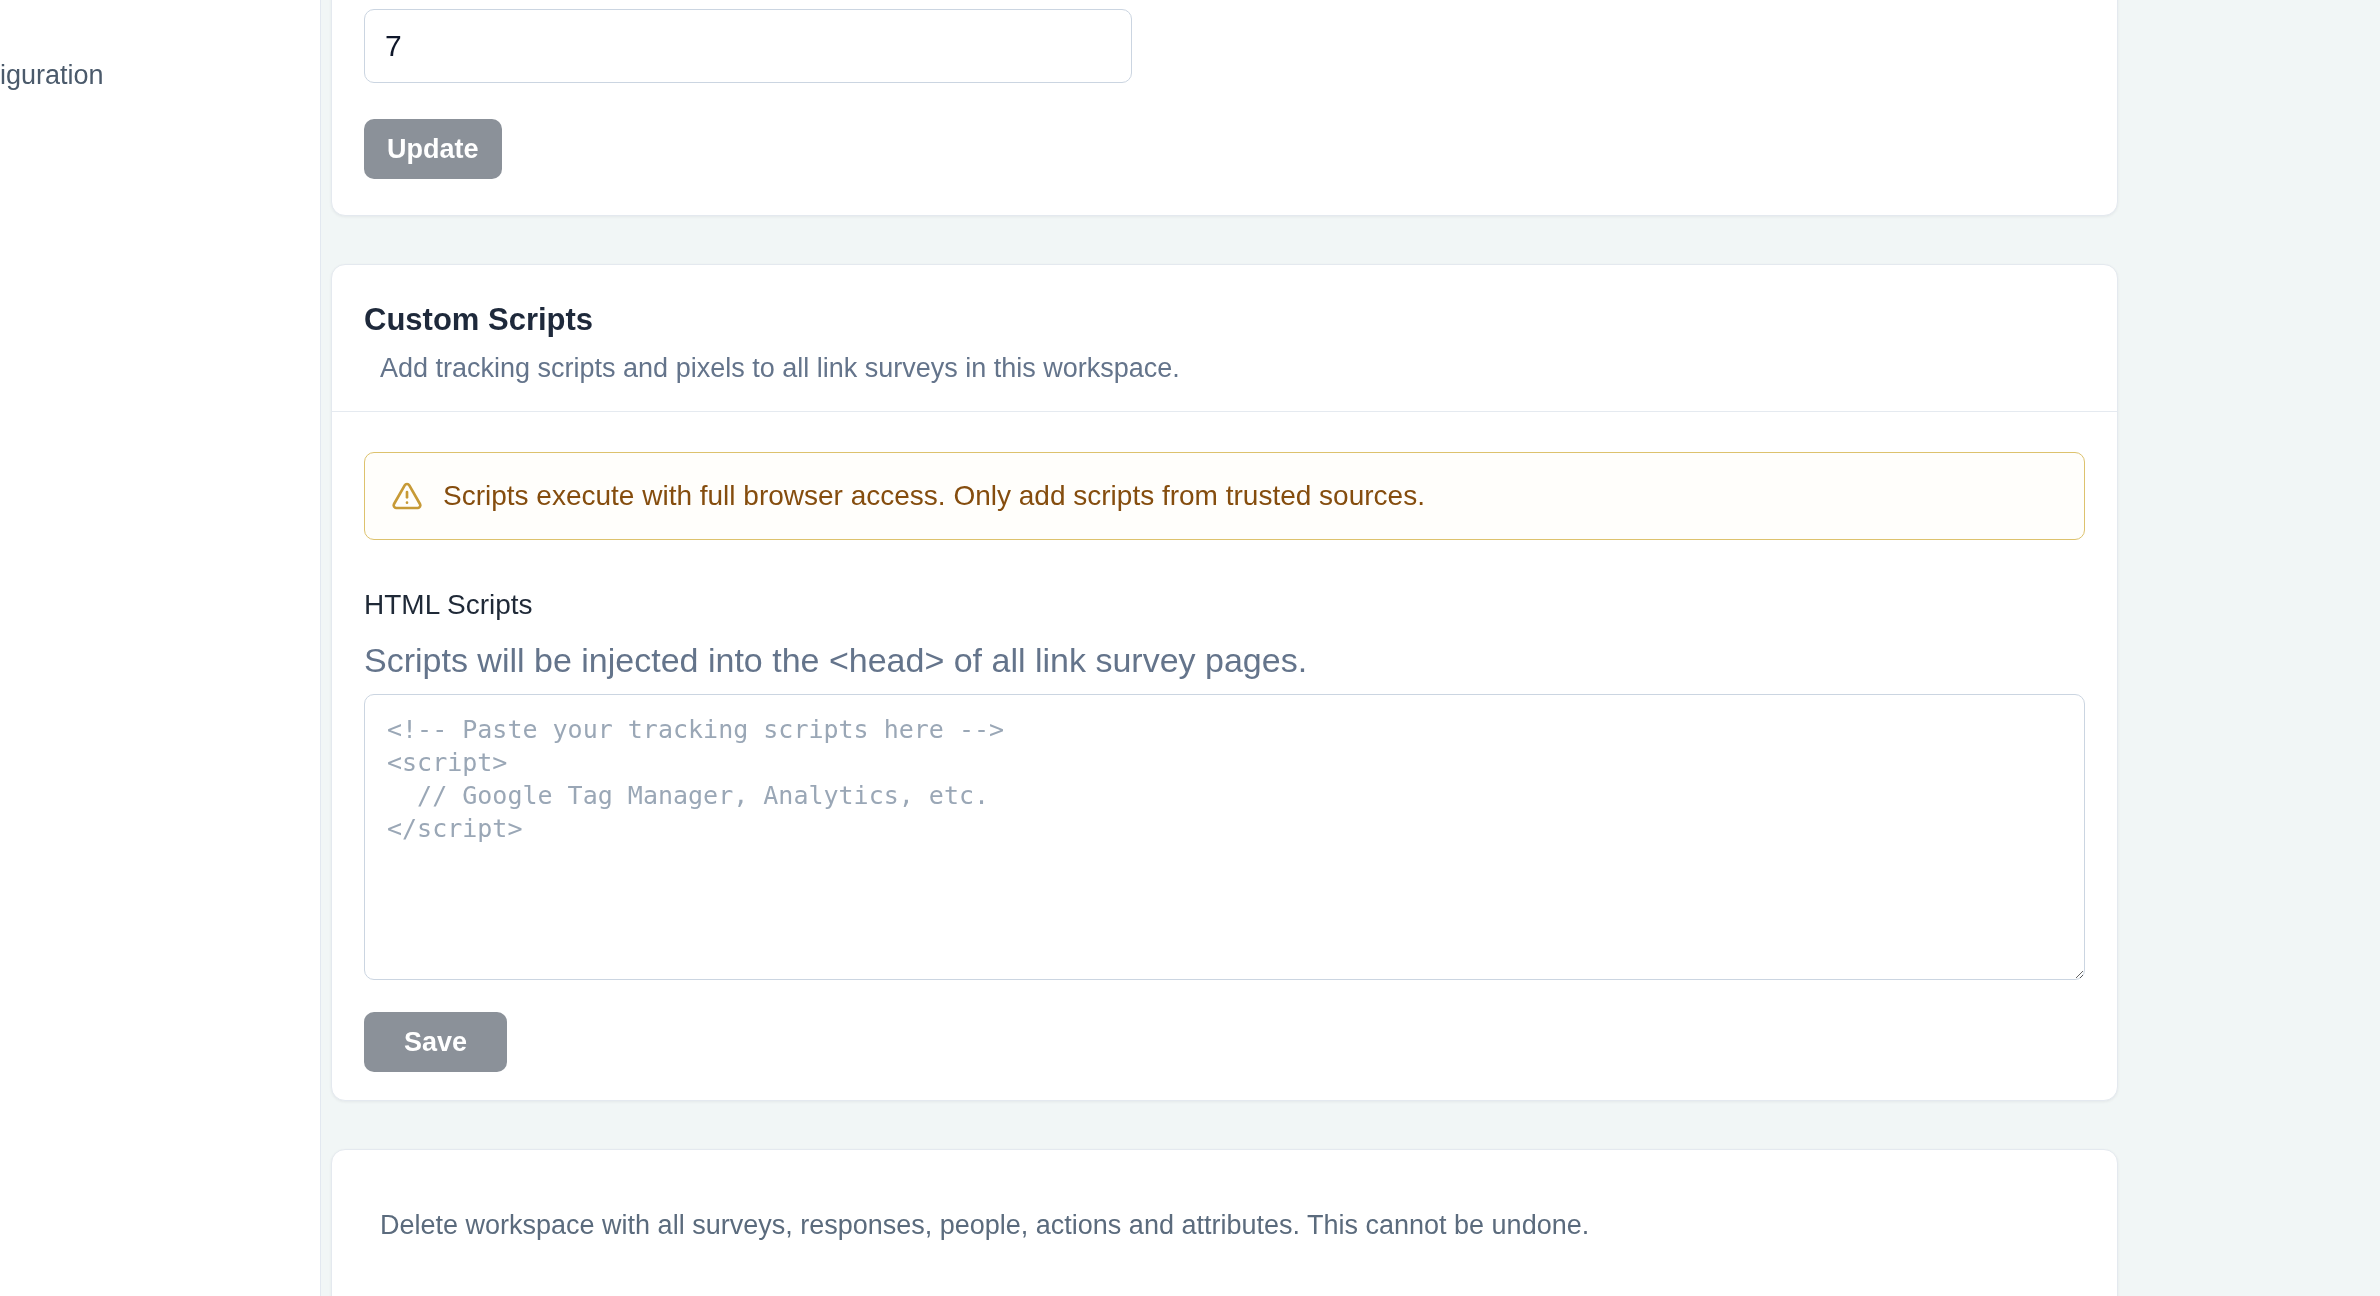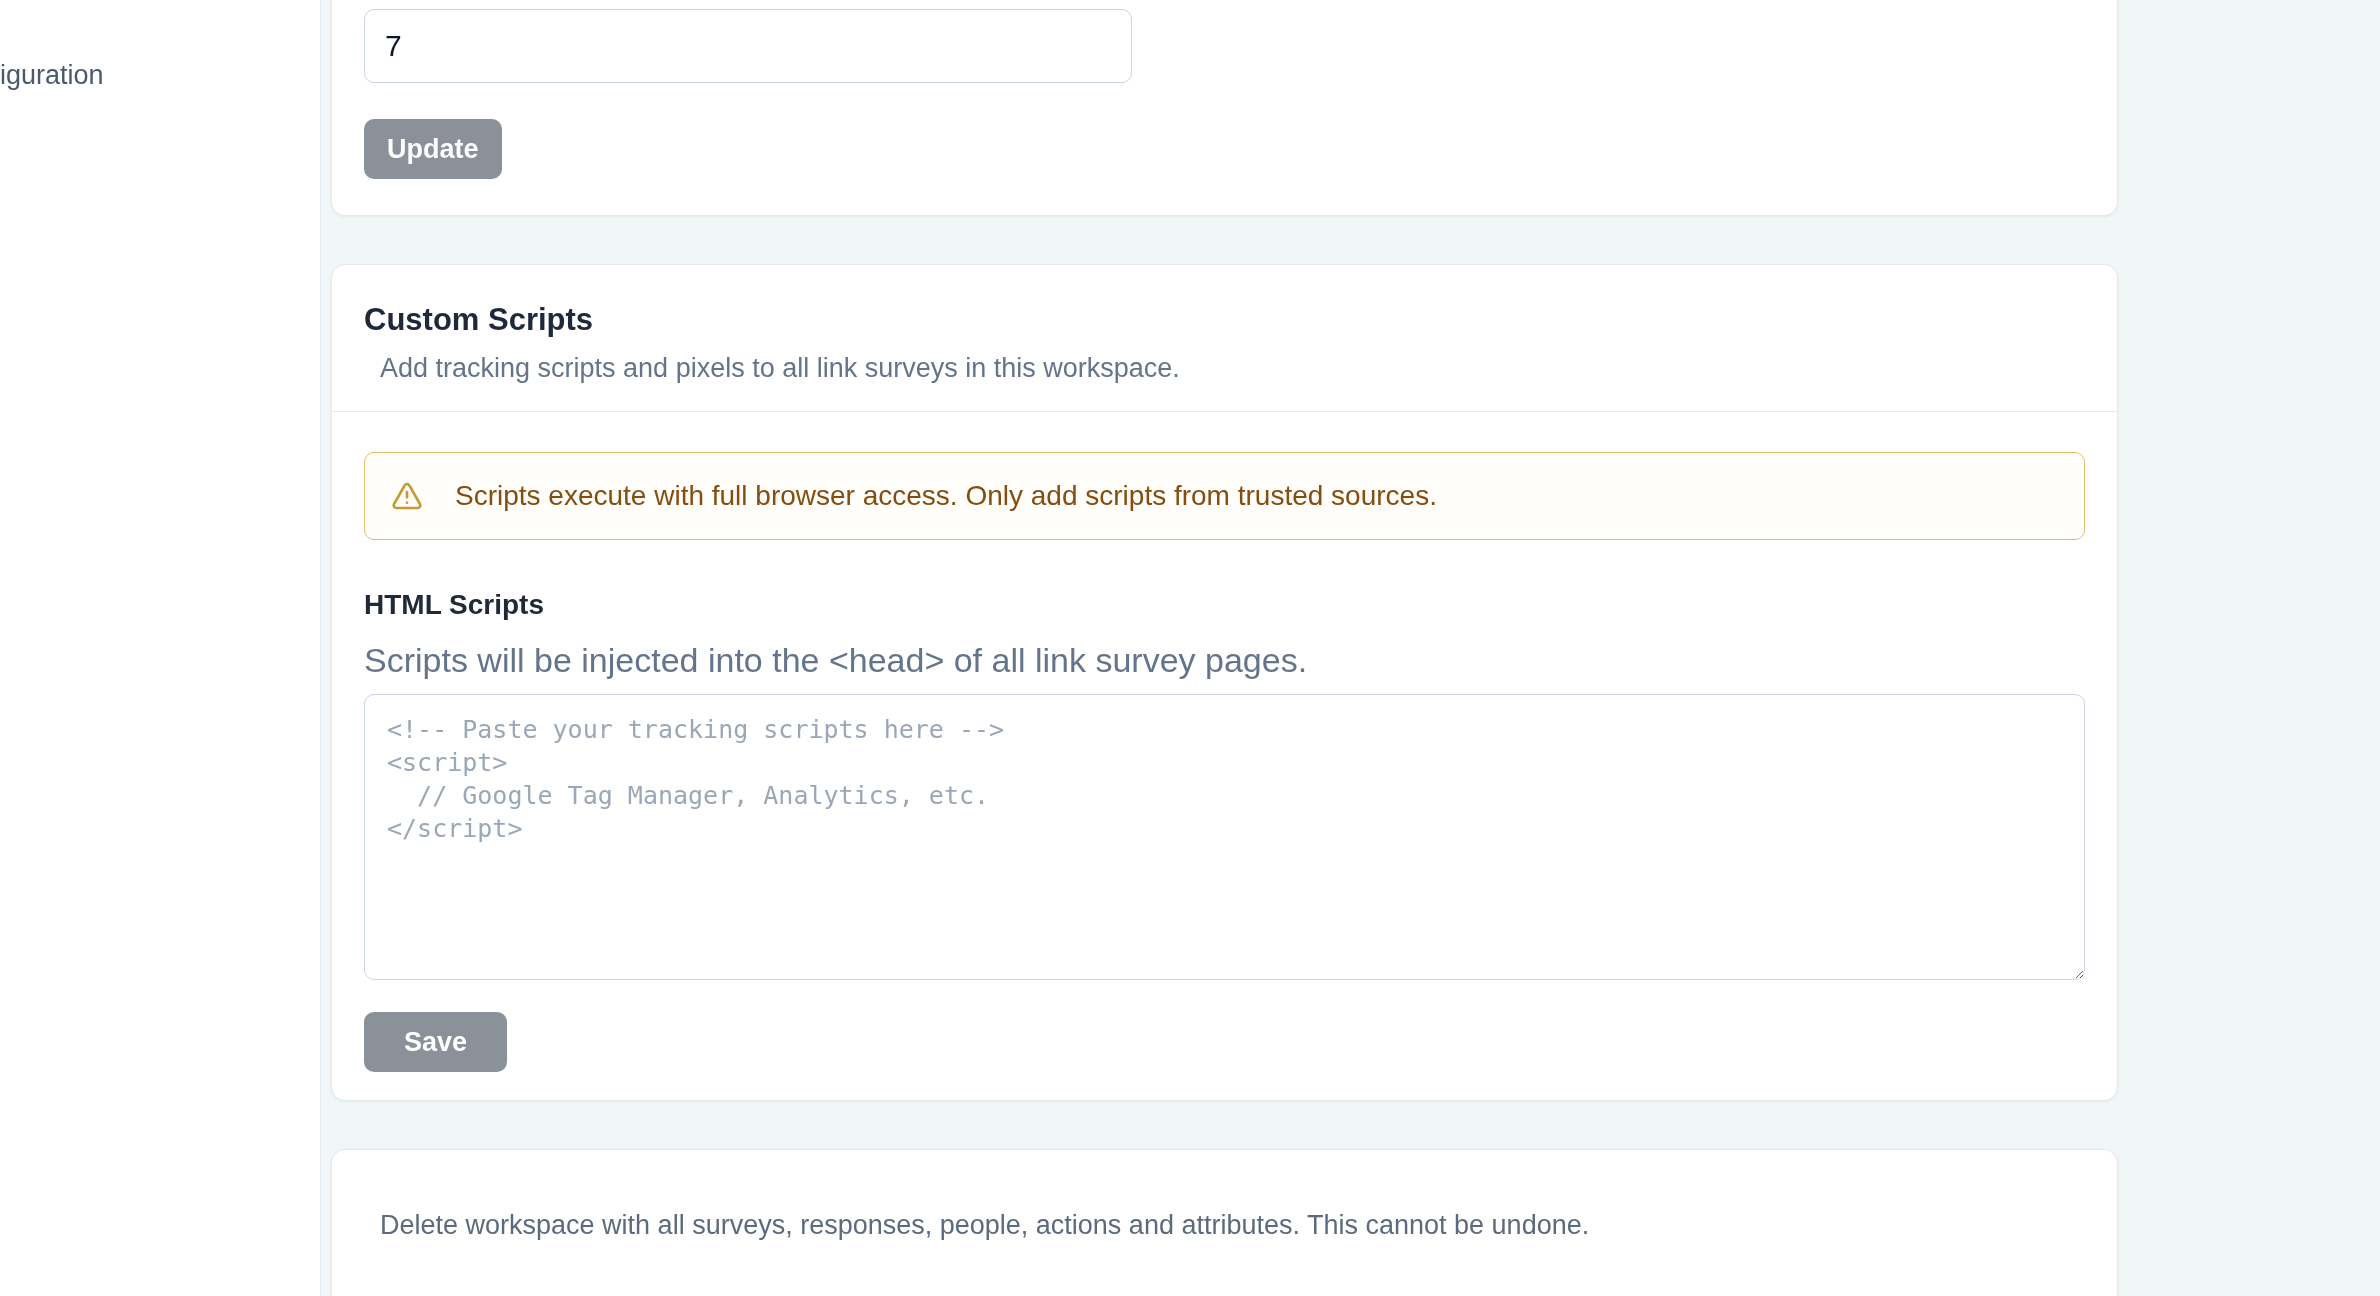--- a/index.html
+++ b/index.html
@@ -59,29 +59,29 @@
   }
   .btn-update { margin-top:36px; padding:4px 23px; }
 
   
   .cs-header { padding:36px 32px 26px 32px; border-bottom:1px solid #e5eaf0; }
   .card-title { font-size:31px; font-weight:600; color:#1e293b; line-height:38px; }
   .card-desc  { font-size:27px; color:#64748b; line-height:34px; margin-top:12px;margin-left:16px; }
   .cs-body { padding:40px 32px 28px 32px; }
 
   .warning-box {
-    display:flex; align-items:center; gap:32px;
+    display:flex; align-items:center; gap:20px;
     border:1.5px solid #ddc26d; border-radius:10px;
     background:#fffefb;
     padding:27px 26px;
   }
   .warning-box .w-icon { flex:0 0 auto; width:32px; height:32px; color:#c79a36; }
   .warning-text { font-size:28px; color:#854d0e; line-height:32px; }
 
-  .section-title { margin-top:48px; font-size:28px; font-weight:700; color:#1f2937; line-height:34px; }
+  .section-title { margin-top:48px; font-size:28px; font-weight:400; color:#1f2937; line-height:34px; }
   .section-desc  { margin-top:22px; font-size:34px; color:#64748b; line-height:32px; }
 
   .script-area {
     display:block; margin-top:18px;
     width:100%; height:286px;
     border:1px solid #cbd5e1; border-radius:10px;
     background:#ffffff;
     padding:18px 22px;
     font-family:"DejaVu Sans Mono", monospace;
     font-size:25px; line-height:33px;

